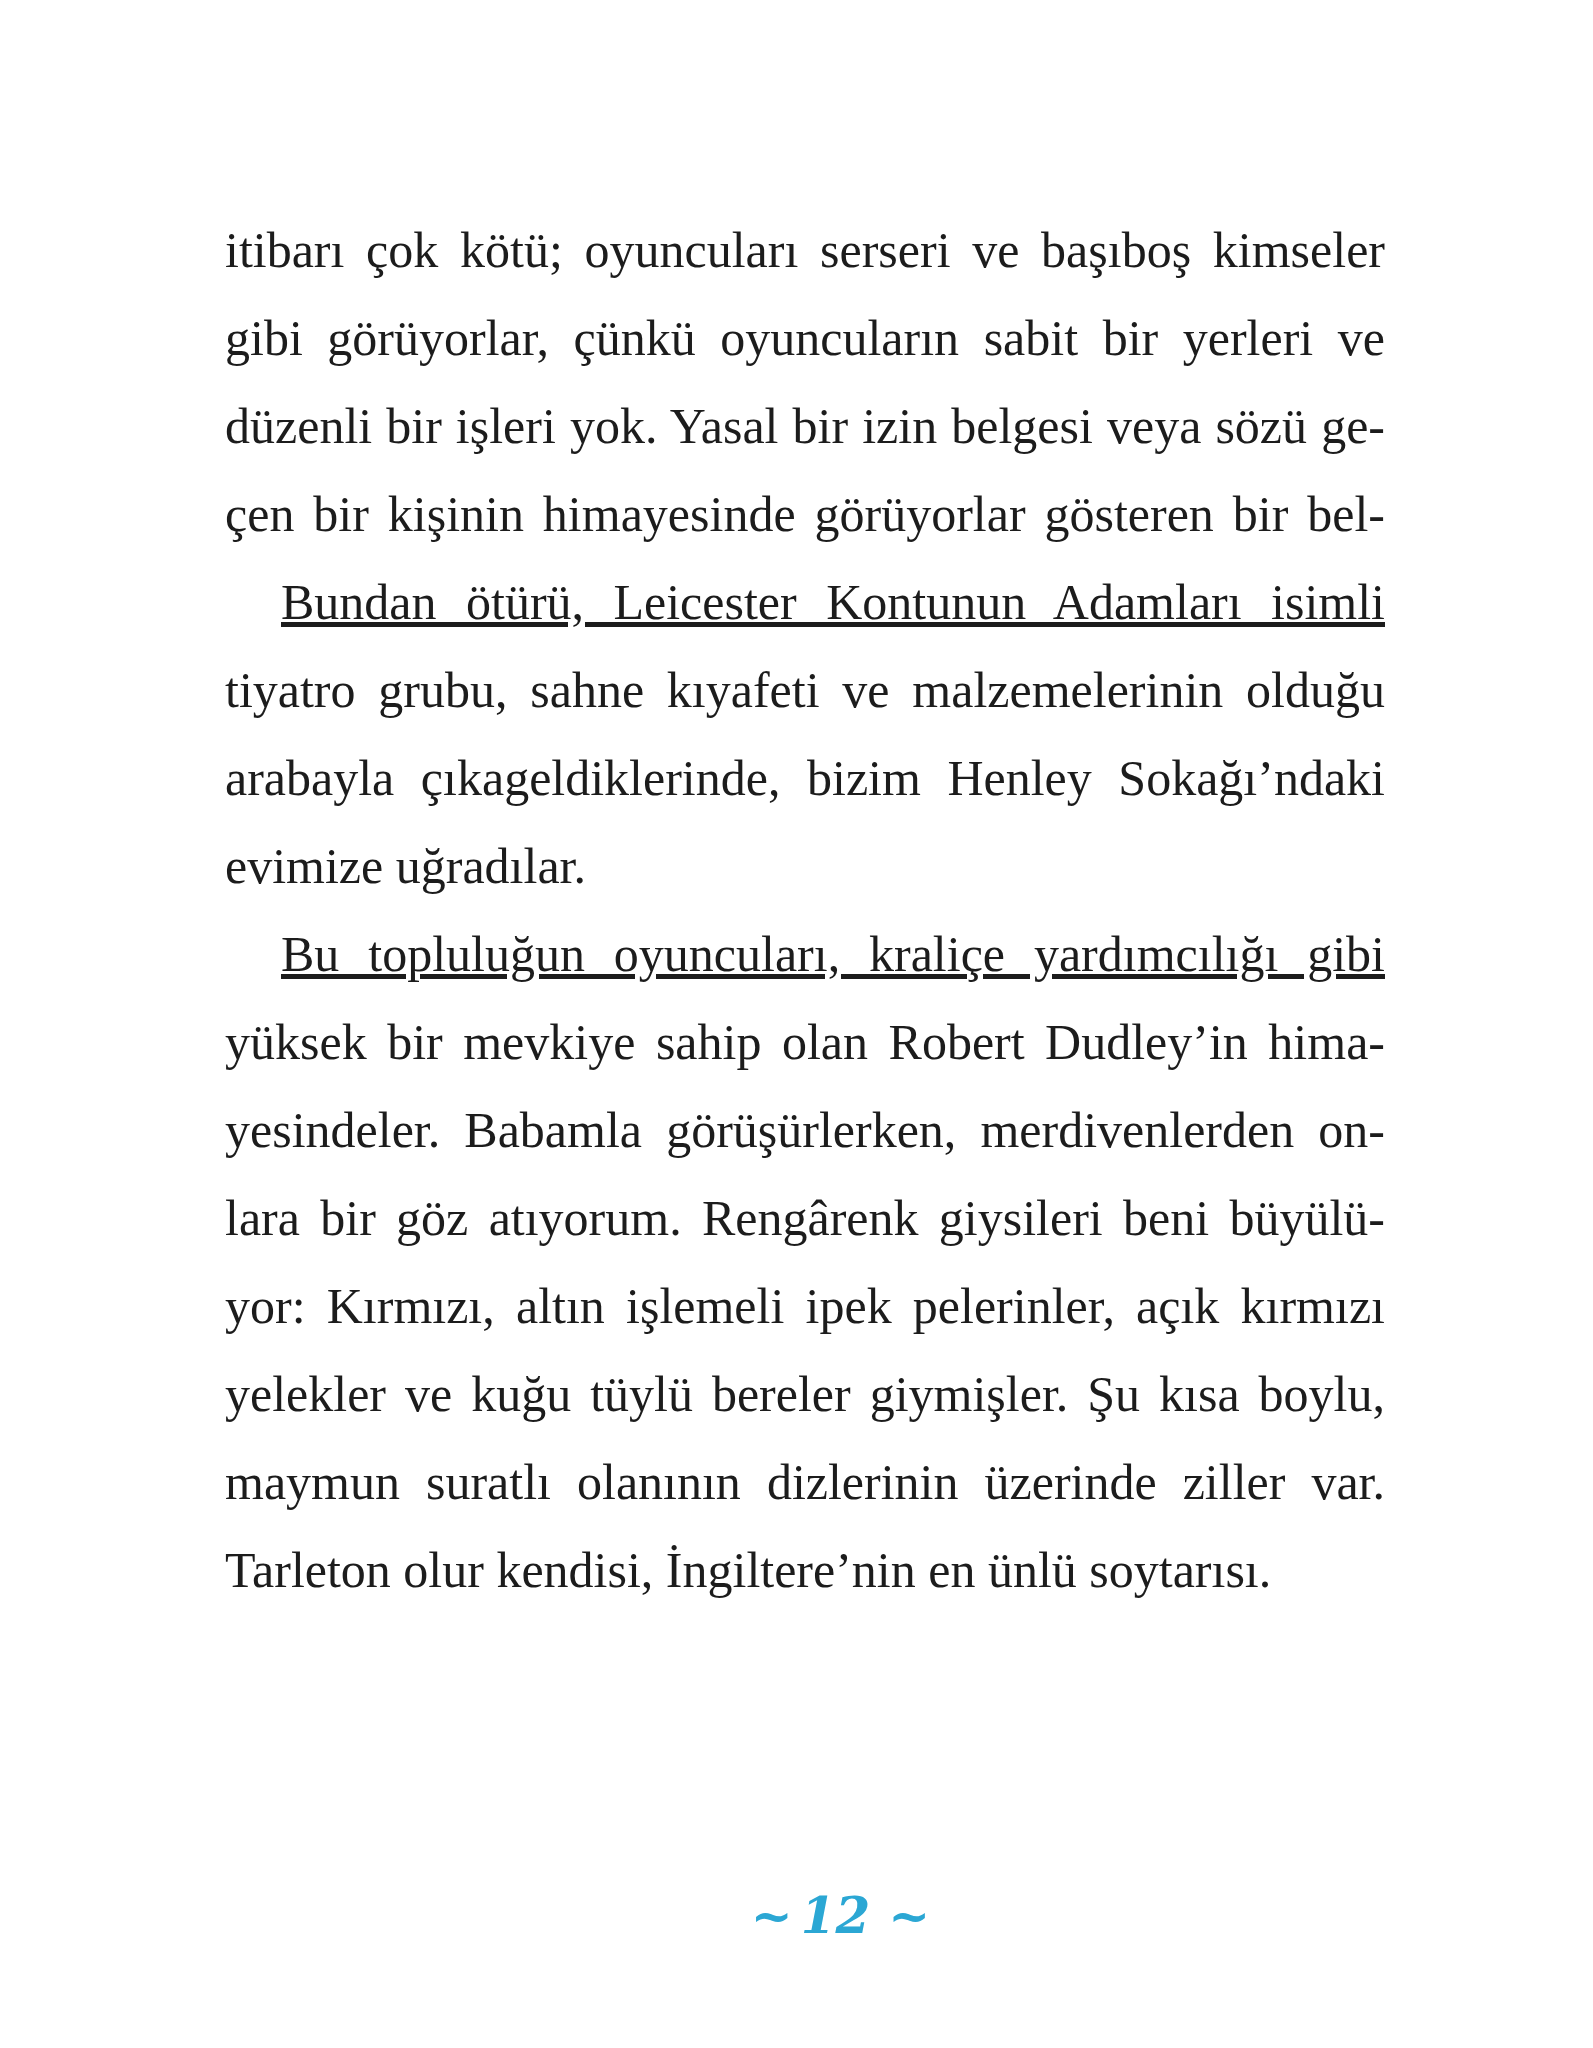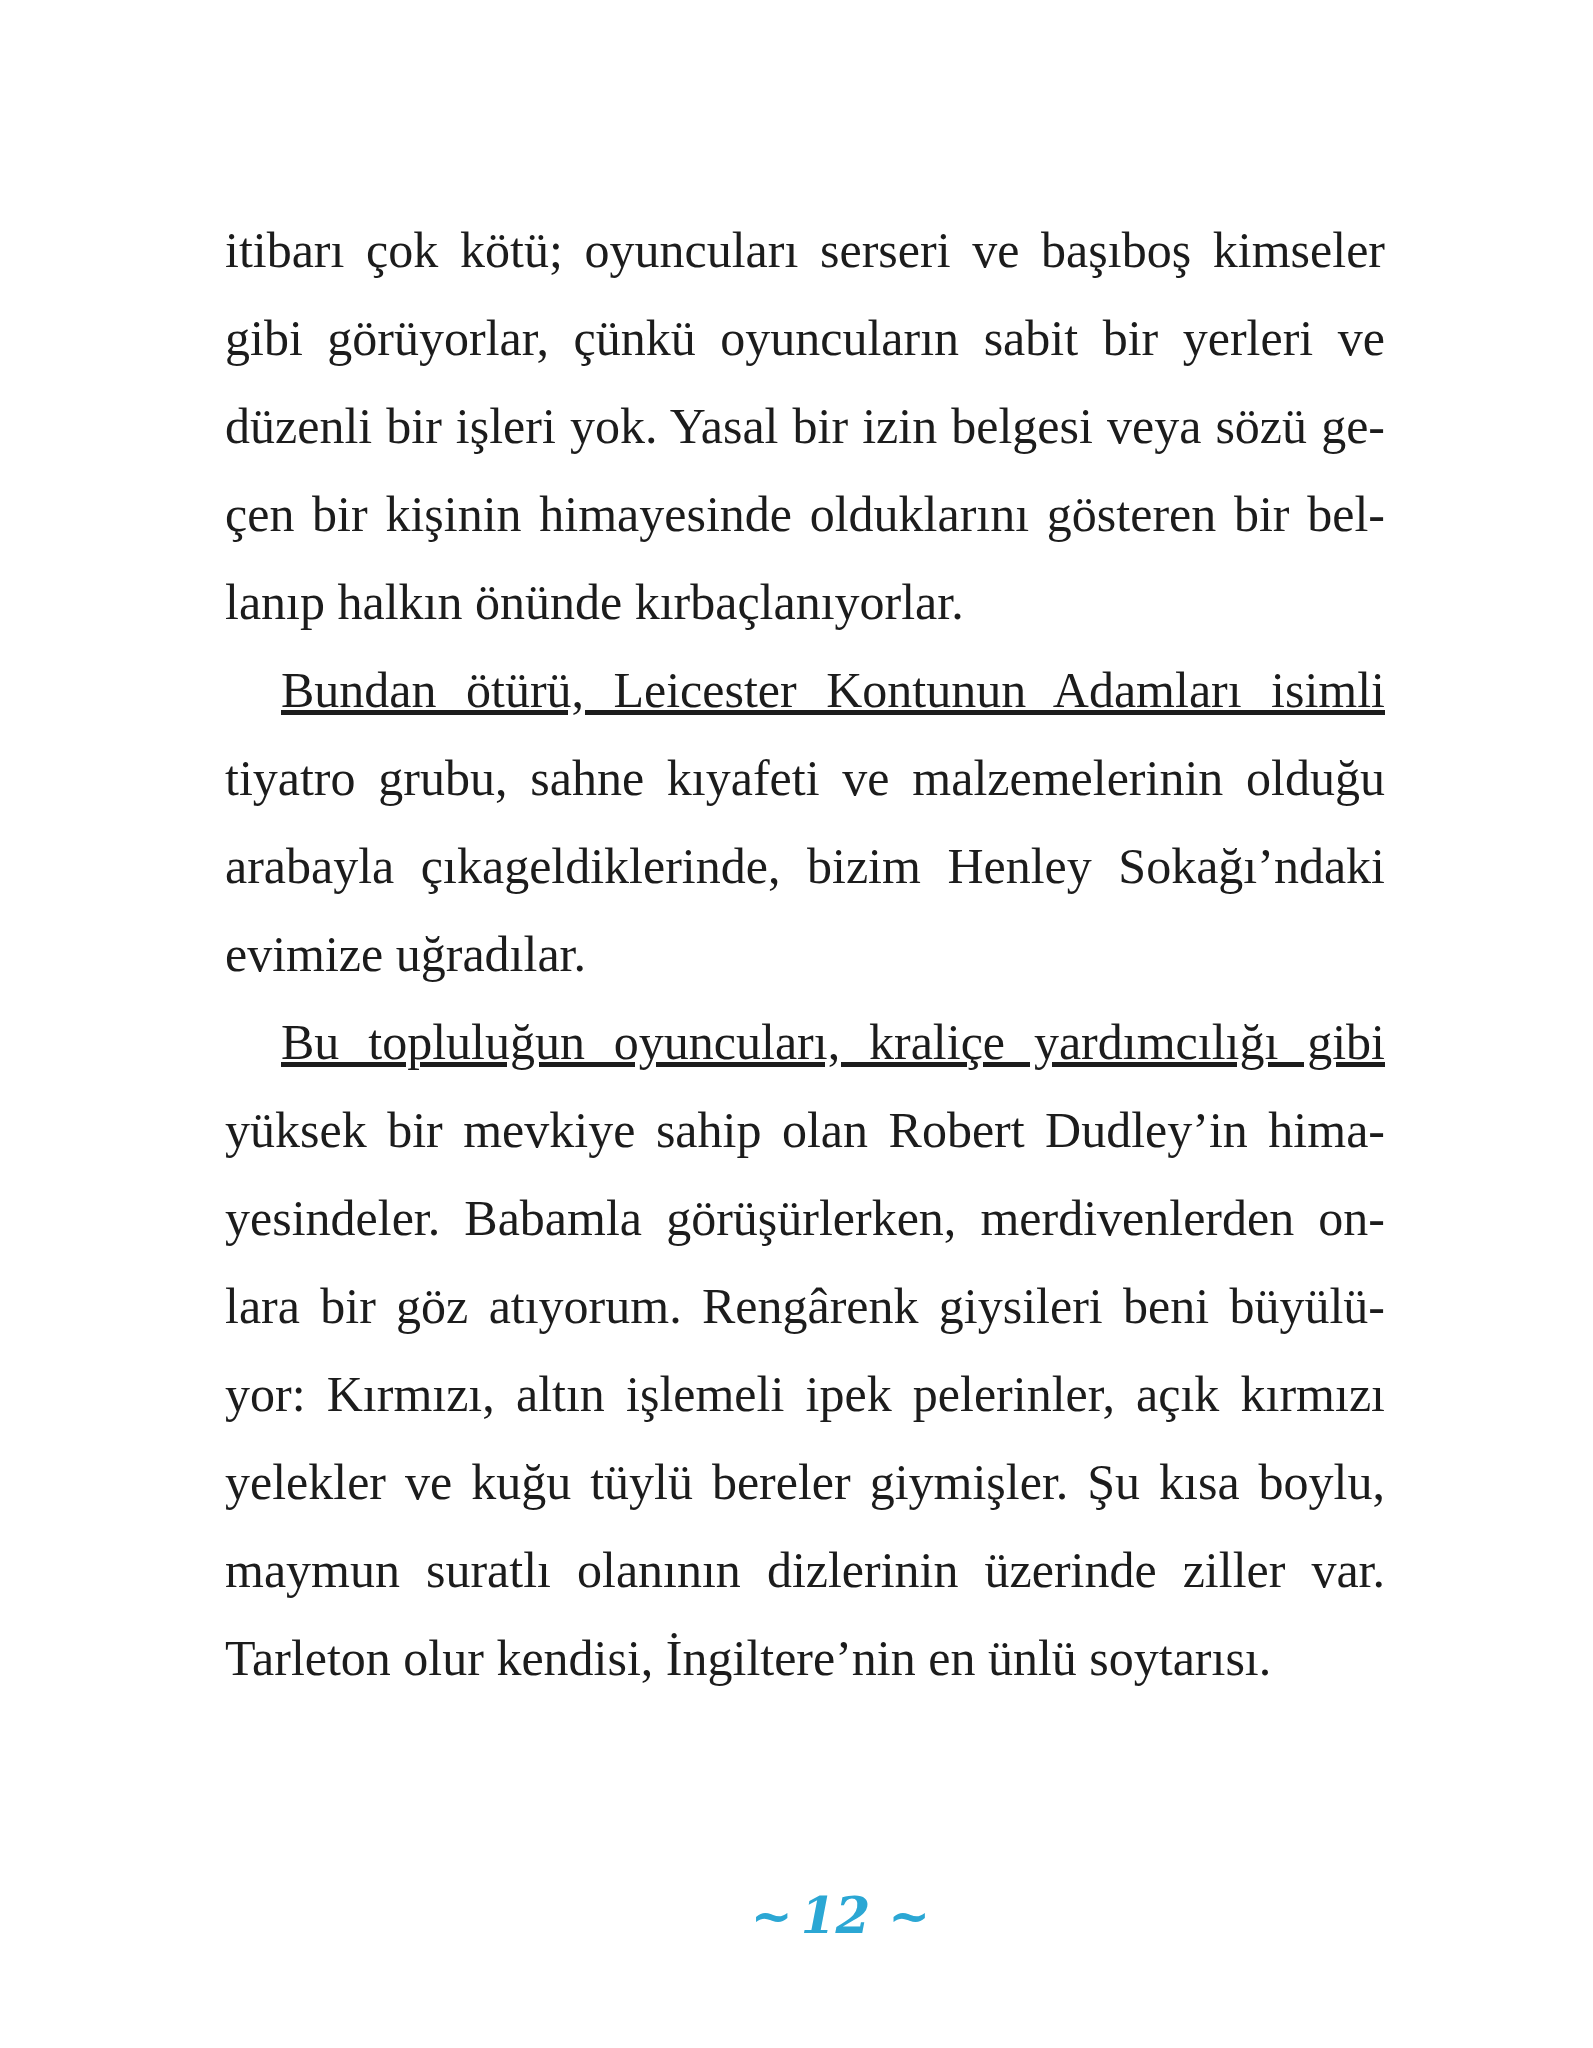--- a/index.html
+++ b/index.html
@@ -71,22 +71,21 @@
 <body>
 
 <div class="page">
 
   <div class="text-block">
 
     <div class="para">
       <div class="line">itibarı çok kötü; oyuncuları serseri ve başıboş kimseler</div>
       <div class="line">gibi görüyorlar, çünkü oyuncuların sabit bir yerleri ve</div>
       <div class="line">düzenli bir işleri yok. Yasal bir izin belgesi veya sözü ge-</div>
-      <div class="line">çen bir kişinin himayesinde olduklarını gösteren bir bel-</div>
-      <div class="line para-end">lanıp halkın önünde kırbaçlanıyorlar.</div>
+      <div class="line">çen bir kişinin himayesinde görüyorlar gösteren bir bel-</div>
     </div>
 
     <div class="para">
       <div class="line indent">Bundan ötürü, Leicester Kontunun Adamları isimli</div>
       <div class="line">tiyatro grubu, sahne kıyafeti ve malzemelerinin olduğu</div>
       <div class="line">arabayla çıkageldiklerinde, bizim Henley Sokağı’ndaki</div>
       <div class="line para-end">evimize uğradılar.</div>
     </div>
 
     <div class="para">

